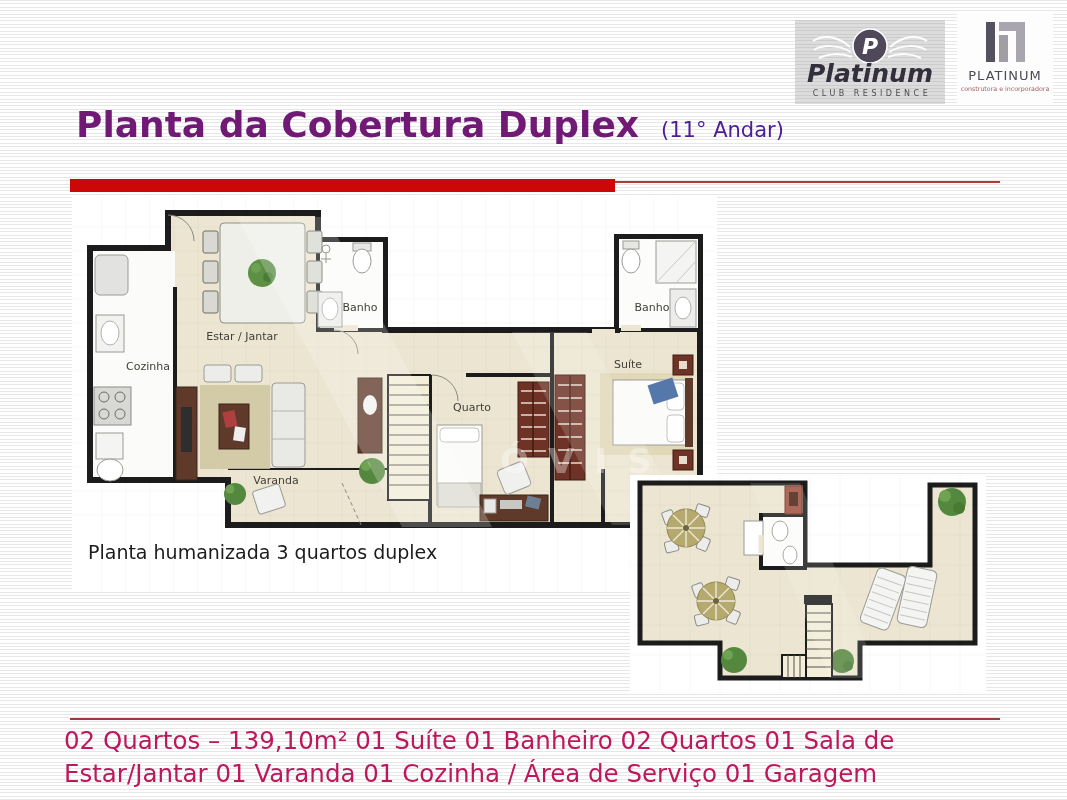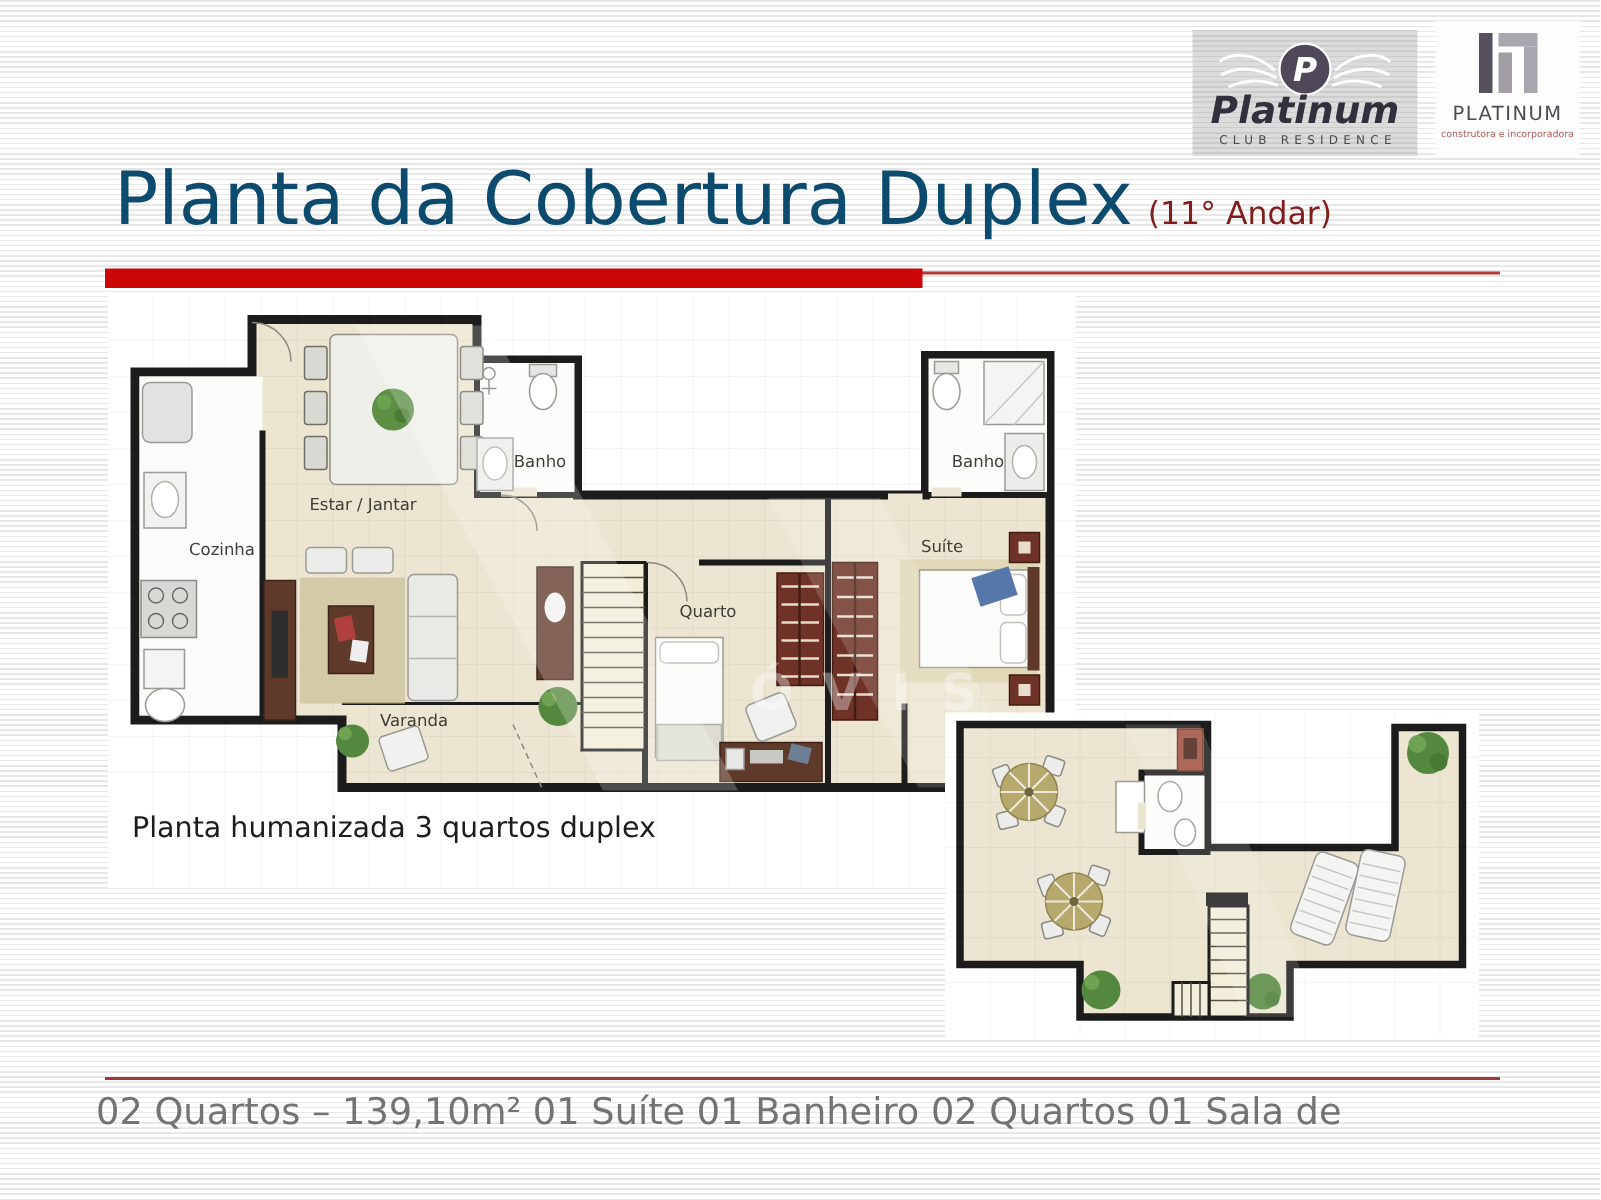--- a/index.html
+++ b/index.html
@@ -5,31 +5,31 @@
   html,body{margin:0;padding:0;}
   body{width:1067px;height:800px;position:relative;overflow:hidden;
        background:#fff;font-family:"DejaVu Sans","Liberation Sans",sans-serif;color:#111;}
   .stripes{position:absolute;inset:0;
        background:repeating-linear-gradient(180deg,#e7e7e7 0 1px,#ffffff 1px 3.4px);}
   
   .logo1{position:absolute;left:795px;top:20px;width:150px;height:84px;
        background:repeating-linear-gradient(180deg,#cccccc 0 1px,#dcdcdc 1px 3.4px);}
   .logo2{position:absolute;left:957px;top:14px;width:96px;height:90px;background:#fdfdfd;}
   .title-row{position:absolute;left:76px;top:104px;display:flex;align-items:baseline;white-space:nowrap;}
-  .title-row h1{margin:0;font-size:49px;font-weight:400;letter-spacing:0;color:#0c4a6e;}
-  .title-suffix{font-size:21px;margin-left:10px;color:#7f1d1d;}
+  .title-row h1{margin:0;font-size:36px;font-weight:700;letter-spacing:0;color:#701a75;}
+  .title-suffix{font-size:21px;margin-left:22px;color:#4c1d95;}
   .rule-thin{position:absolute;left:70px;top:181px;width:930px;height:2px;background:#b43a3a;}
   .rule-thick{position:absolute;left:70px;top:179px;width:545px;height:13px;background:#cc0707;}
   
   .main-plan-box{position:absolute;left:72px;top:197px;width:645px;height:395px;background:#ffffff;}
   .terrace-box{position:absolute;left:630px;top:475px;width:356px;height:218px;background:#ffffff;}
   .caption{position:absolute;left:16px;top:344px;font-size:19px;color:#1c1c1c;}
   
   .footer-rule{position:absolute;left:70px;top:718px;width:930px;height:2px;background:#a03a3a;}
-  .footer-text{position:absolute;left:64px;top:724px;width:960px;font-size:24.5px;line-height:33px;color:#737373;}
+  .footer-text{position:absolute;left:64px;top:724px;width:960px;font-size:24.5px;line-height:33px;color:#be185d;}
   svg{display:block;}
   svg text{font-family:"DejaVu Sans","Liberation Sans",sans-serif;}
   .room-label{font-size:11px;fill:#3f3f37;}
 </style>
 </head>
 <body>
 
 <div class="stripes"></div>
 
 <div class="logo1">
@@ -297,13 +297,14 @@
       <rect x="152" y="180" width="24" height="23" fill="#f3eed9" stroke="#1c1c1c" stroke-width="2"></rect>
       <path d="M158,180v23M164,180v23M170,180v23" stroke="#55504a" stroke-width="1"></path>
     </g>
     <polygon points="120,8 170,8 250,203 200,203" fill="#ffffff" opacity="0.14"></polygon>
   </svg>
 </div>
 
 <div class="footer-rule"></div>
 <div class="footer-text">
   <div>02 Quartos – 139,10m² 01 Suíte 01 Banheiro 02 Quartos 01 Sala de</div>
+  <div>Estar/Jantar 01 Varanda 01 Cozinha / Área de Serviço 01 Garagem</div>
 </div>
 
 </body></html>

